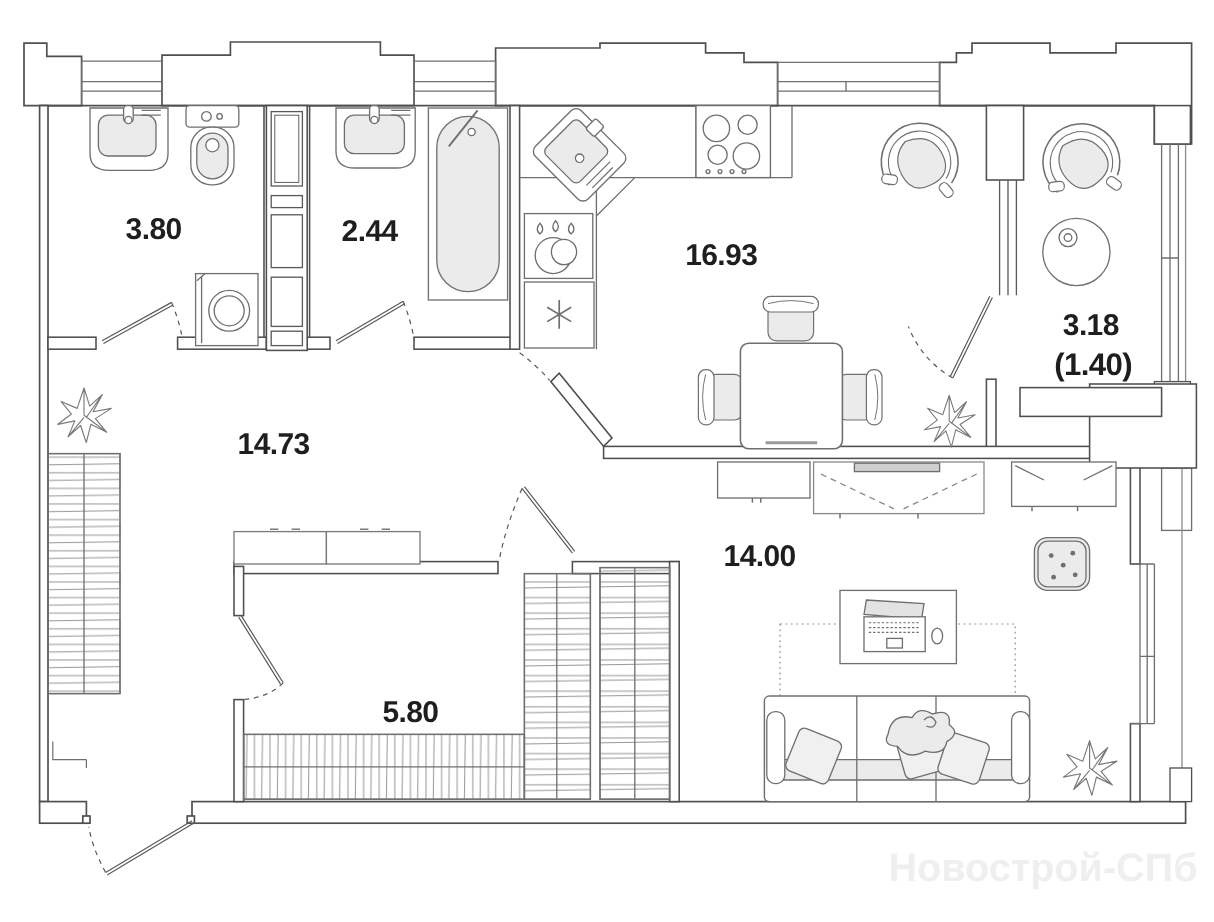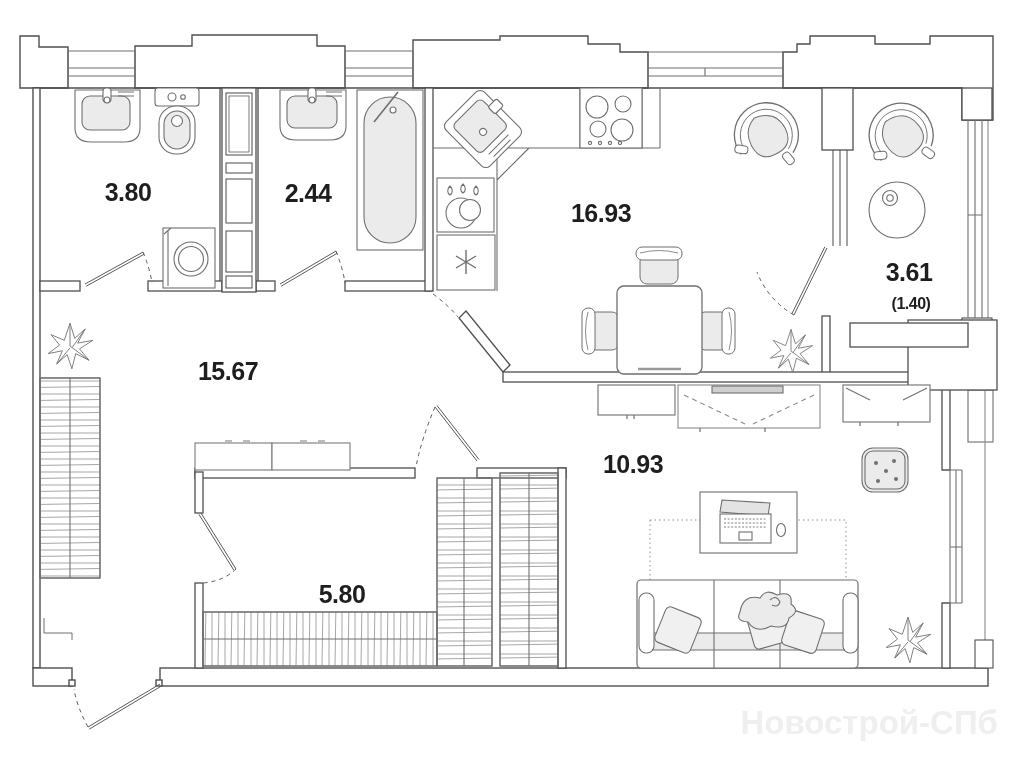--- a/index.html
+++ b/index.html
@@ -1,21 +1,21 @@
 <!DOCTYPE html>
 <html><head>
 <meta charset="utf-8">
 <style>
   html,body{margin:0;padding:0;background:#fff;}
   #stage{position:relative;width:1012px;height:768px;background:#ffffff;overflow:hidden;
          font-family:"Liberation Sans","DejaVu Sans",sans-serif;}
   #plan-svg{position:absolute;left:0;top:0;}
   .room-label{position:absolute;transform:translate(-50%,-50%);font-size:25px;font-weight:700;
               color:#1e1e1e;letter-spacing:-0.5px;white-space:nowrap;}
-  .room-label.small{font-size:16px;}
+  .room-label.small{font-size:26px;}
   #watermark{position:absolute;right:14px;bottom:26px;font-size:33px;font-weight:700;
              color:#efefef;letter-spacing:0px;white-space:nowrap;}
 </style>
 </head>
 <body>
 
 <div id="stage">
 
 <svg id="plan-svg" width="1012" height="768" viewBox="0 0 1012 768">
   <defs>
@@ -351,21 +351,21 @@
                M770,600 q6,-6 10,2 q-2,6 -8,3" fill="#ebebeb" stroke="#6f6f6f"></path>
     </g>
     <use href="#plant" transform="translate(791,351) scale(0.9)"></use>
     <use href="#plant" transform="translate(908,640) scale(0.95)"></use>
   </g>
 </svg>
 
 <div class="room-label" style="left:128px;top:192px">3.80</div>
 <div class="room-label" style="left:308px;top:193px">2.44</div>
 <div class="room-label" style="left:601px;top:213px">16.93</div>
-<div class="room-label" style="left:909px;top:272px">3.61</div>
+<div class="room-label" style="left:909px;top:272px">3.18</div>
 <div class="room-label small" style="left:911px;top:304px">(1.40)</div>
-<div class="room-label" style="left:228px;top:371px">15.67</div>
+<div class="room-label" style="left:228px;top:371px">14.73</div>
 <div class="room-label" style="left:342px;top:594px">5.80</div>
-<div class="room-label" style="left:633px;top:464px">10.93</div>
+<div class="room-label" style="left:633px;top:464px">14.00</div>
 
 <div id="watermark">Новострой-СПб</div>
 
 </div>
 
 </body></html>

